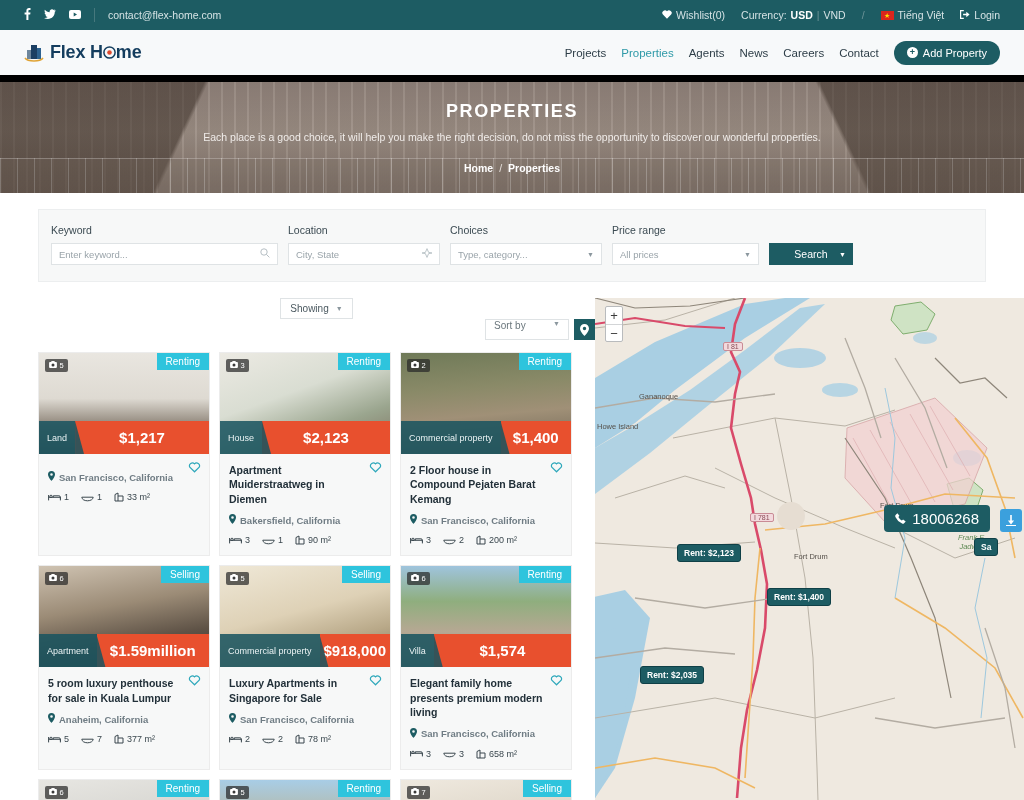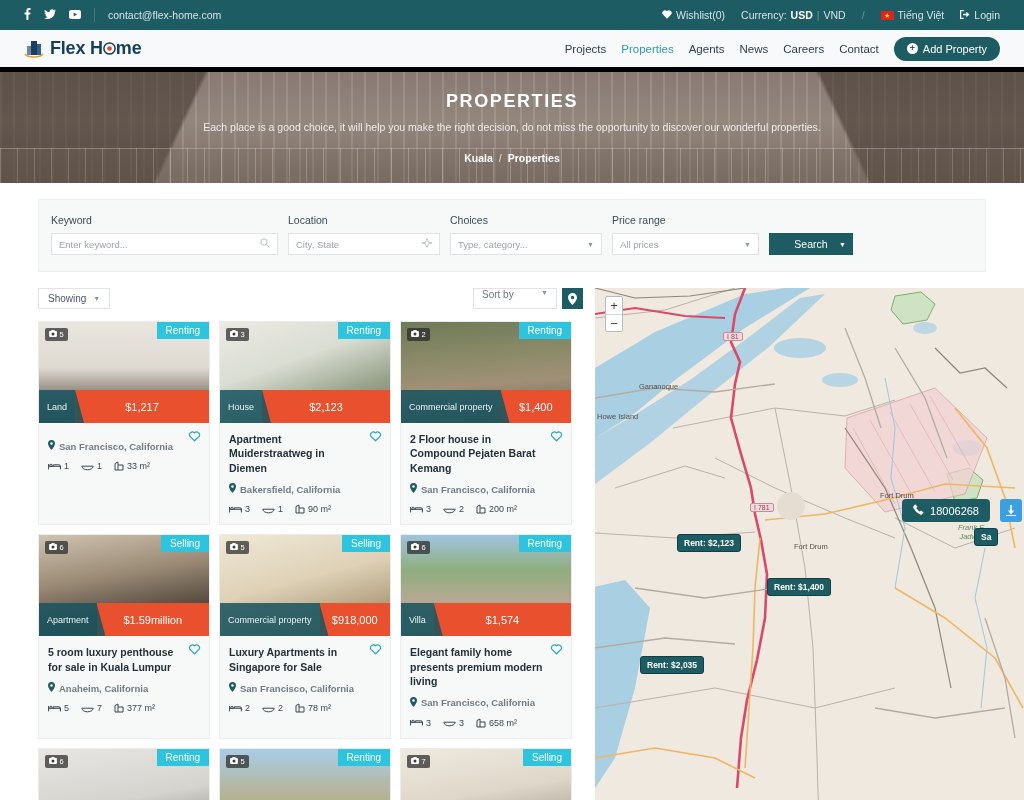--- a/index.html
+++ b/index.html
@@ -24,23 +24,23 @@
   .tb-item b { color: #ffffff; font-weight: bold; }
   .tb-sep { color: #6e9499; }
   .flag-vn {
     width: 13px; height: 9px; background: #da251d;
     display: inline-flex; align-items: center; justify-content: center;
     color: #ffdd00; font-size: 7px; line-height: 1;
   }
 
   
   .header {
-    height: 42px; background: #f7f9fa;
+    height: 52px; background: #f7f9fa;
     display: flex; align-items: center; padding: 0 24px;
-    border-bottom: 5px solid #000000;
+    border-bottom: 7px solid #000000;
   }
   .logo { display: flex; align-items: center; gap: 6px; }
   .logo-mark { width: 20px; height: 22px; position: relative; }
   .logo-text { font-size: 18px; font-weight: bold; color: #143d5e; letter-spacing: -0.2px; }
   .logo-text .oh { color: #143d5e; }
   .nav { margin-left: auto; display: flex; align-items: center; gap: 15px; }
   .nav-link { font-size: 11.5px; color: #2d3d47; text-decoration: none; white-space: nowrap; }
   .nav-link.active { color: #2f9aa8; }
   .btn-add {
     background: #1d5c63; color: #fff; font-size: 11px;
@@ -111,21 +111,21 @@
     height: 22px; width: 84px; background: #1d5c63; color: #fff;
     font-size: 10.5px; display: flex; align-items: center; justify-content: center;
     border: none; cursor: pointer; font-family: "Liberation Sans", sans-serif;
     position: relative;
   }
   .btn-search .sc { position: absolute; right: 7px; font-size: 7px; }
 
   
   .body-area { display: flex; height: 540px; padding-top: 16px; }
   .left-col { width: 595px; padding: 0 0 0 38px; }
-  .toolbar { display: flex; align-items: center; margin-bottom: 12px; padding-right: 12px; }
+  .toolbar { display: flex; align-items: center; margin-bottom: 12px; padding-right: 0; flex-direction: column; }
   .showing-sel {
     height: 21px; border: 1px solid #dfe3e5; background: #fff;
     display: flex; align-items: center; gap: 7px; padding: 0 9px;
     font-size: 10px; color: #4a585f;
   }
   .sortbar { margin-left: auto; display: flex; align-items: center; gap: 5px; }
   .sort-sel {
     height: 21px; width: 84px; border: 1px solid #dfe3e5; background: #fff;
     display: flex; align-items: flex-start; padding: 0 8px;
     font-size: 10px; color: #6b777d;
@@ -158,21 +158,21 @@
     background: rgba(25,84,96,.86); color: #e9f2f3; font-size: 9px;
     display: flex; align-items: center; padding: 0 8px 0 8px;
     position: relative;
   }
   .ps-type::after {
     content: ""; position: absolute; right: -9px; top: 0; bottom: 0; width: 9px;
     background: rgba(25,84,96,.86);
     clip-path: polygon(0 0, 0 100%, 100% 100%);
   }
   .ps-price {
-    background: #e8502e; color: #fff; font-size: 11px; font-weight: normal;
+    background: #e8502e; color: #fff; font-size: 15px; font-weight: bold;
     flex: 1; display: flex; align-items: center; justify-content: center;
   }
   .card-body { padding: 9px 9px 10px; position: relative; }
   .card-title {
     font-size: 10.5px; font-weight: bold; color: #223039;
     line-height: 1.38; padding-right: 18px; min-height: 29px;
   }
   .fav-icon {
     position: absolute; top: 7px; right: 8px; color: #2fa8bb; font-size: 12px;
     cursor: pointer; line-height: 1;
@@ -198,21 +198,21 @@
     font-size: 13px; color: #3b3b3b; cursor: pointer;
   }
   .zoom-btn + .zoom-btn { border-top: 1px solid #d3d5d7; }
   .map-marker {
     position: absolute; z-index: 15; background: #1d5c63; color: #fff;
     font-size: 8.5px; font-weight: bold; padding: 3px 6px; border-radius: 3px;
     white-space: nowrap; border: 1px solid #0f4047;
   }
   .phone-pill {
     position: absolute; right: 34px; bottom: 290px; z-index: 25;
-    background: #1d5c63; color: #fff; font-size: 11px;
+    background: #1d5c63; color: #fff; font-size: 15px;
     padding: 5px 11px; border-radius: 4px; display: flex; align-items: center; gap: 6px;
   }
   .dl-btn {
     position: absolute; right: 2px; bottom: 290px; z-index: 25;
     width: 22px; height: 23px; background: #3ba0dd; color: #fff;
     border-radius: 3px; display: flex; align-items: center; justify-content: center;
     font-size: 11px; cursor: pointer;
   }
   .map-label { position: absolute; font-family: "Liberation Sans", sans-serif; color: #55504a; white-space: nowrap; margin-top: 36px; }
   .map-label.green { color: #5f8a55; font-style: italic; }
@@ -308,21 +308,21 @@
       <span class="plus-circ">+</span>
       <span>Add Property</span>
     </button>
   </div>
 </div>
 
 <div class="hero">
   <div class="hero-title">PROPERTIES</div>
   <div class="hero-sub">Each place is a good choice, it will help you make the right decision, do not miss the opportunity to discover our wonderful properties.</div>
   <div class="crumb">
-    <span>Kuala</span>
+    <span>Home</span>
     <span class="sl">/</span>
     <span>Properties</span>
   </div>
 </div>
 
 <div class="search-wrap">
   <div class="search-panel">
 
     <div class="sf">
       <div class="sf-label">Keyword</div>

